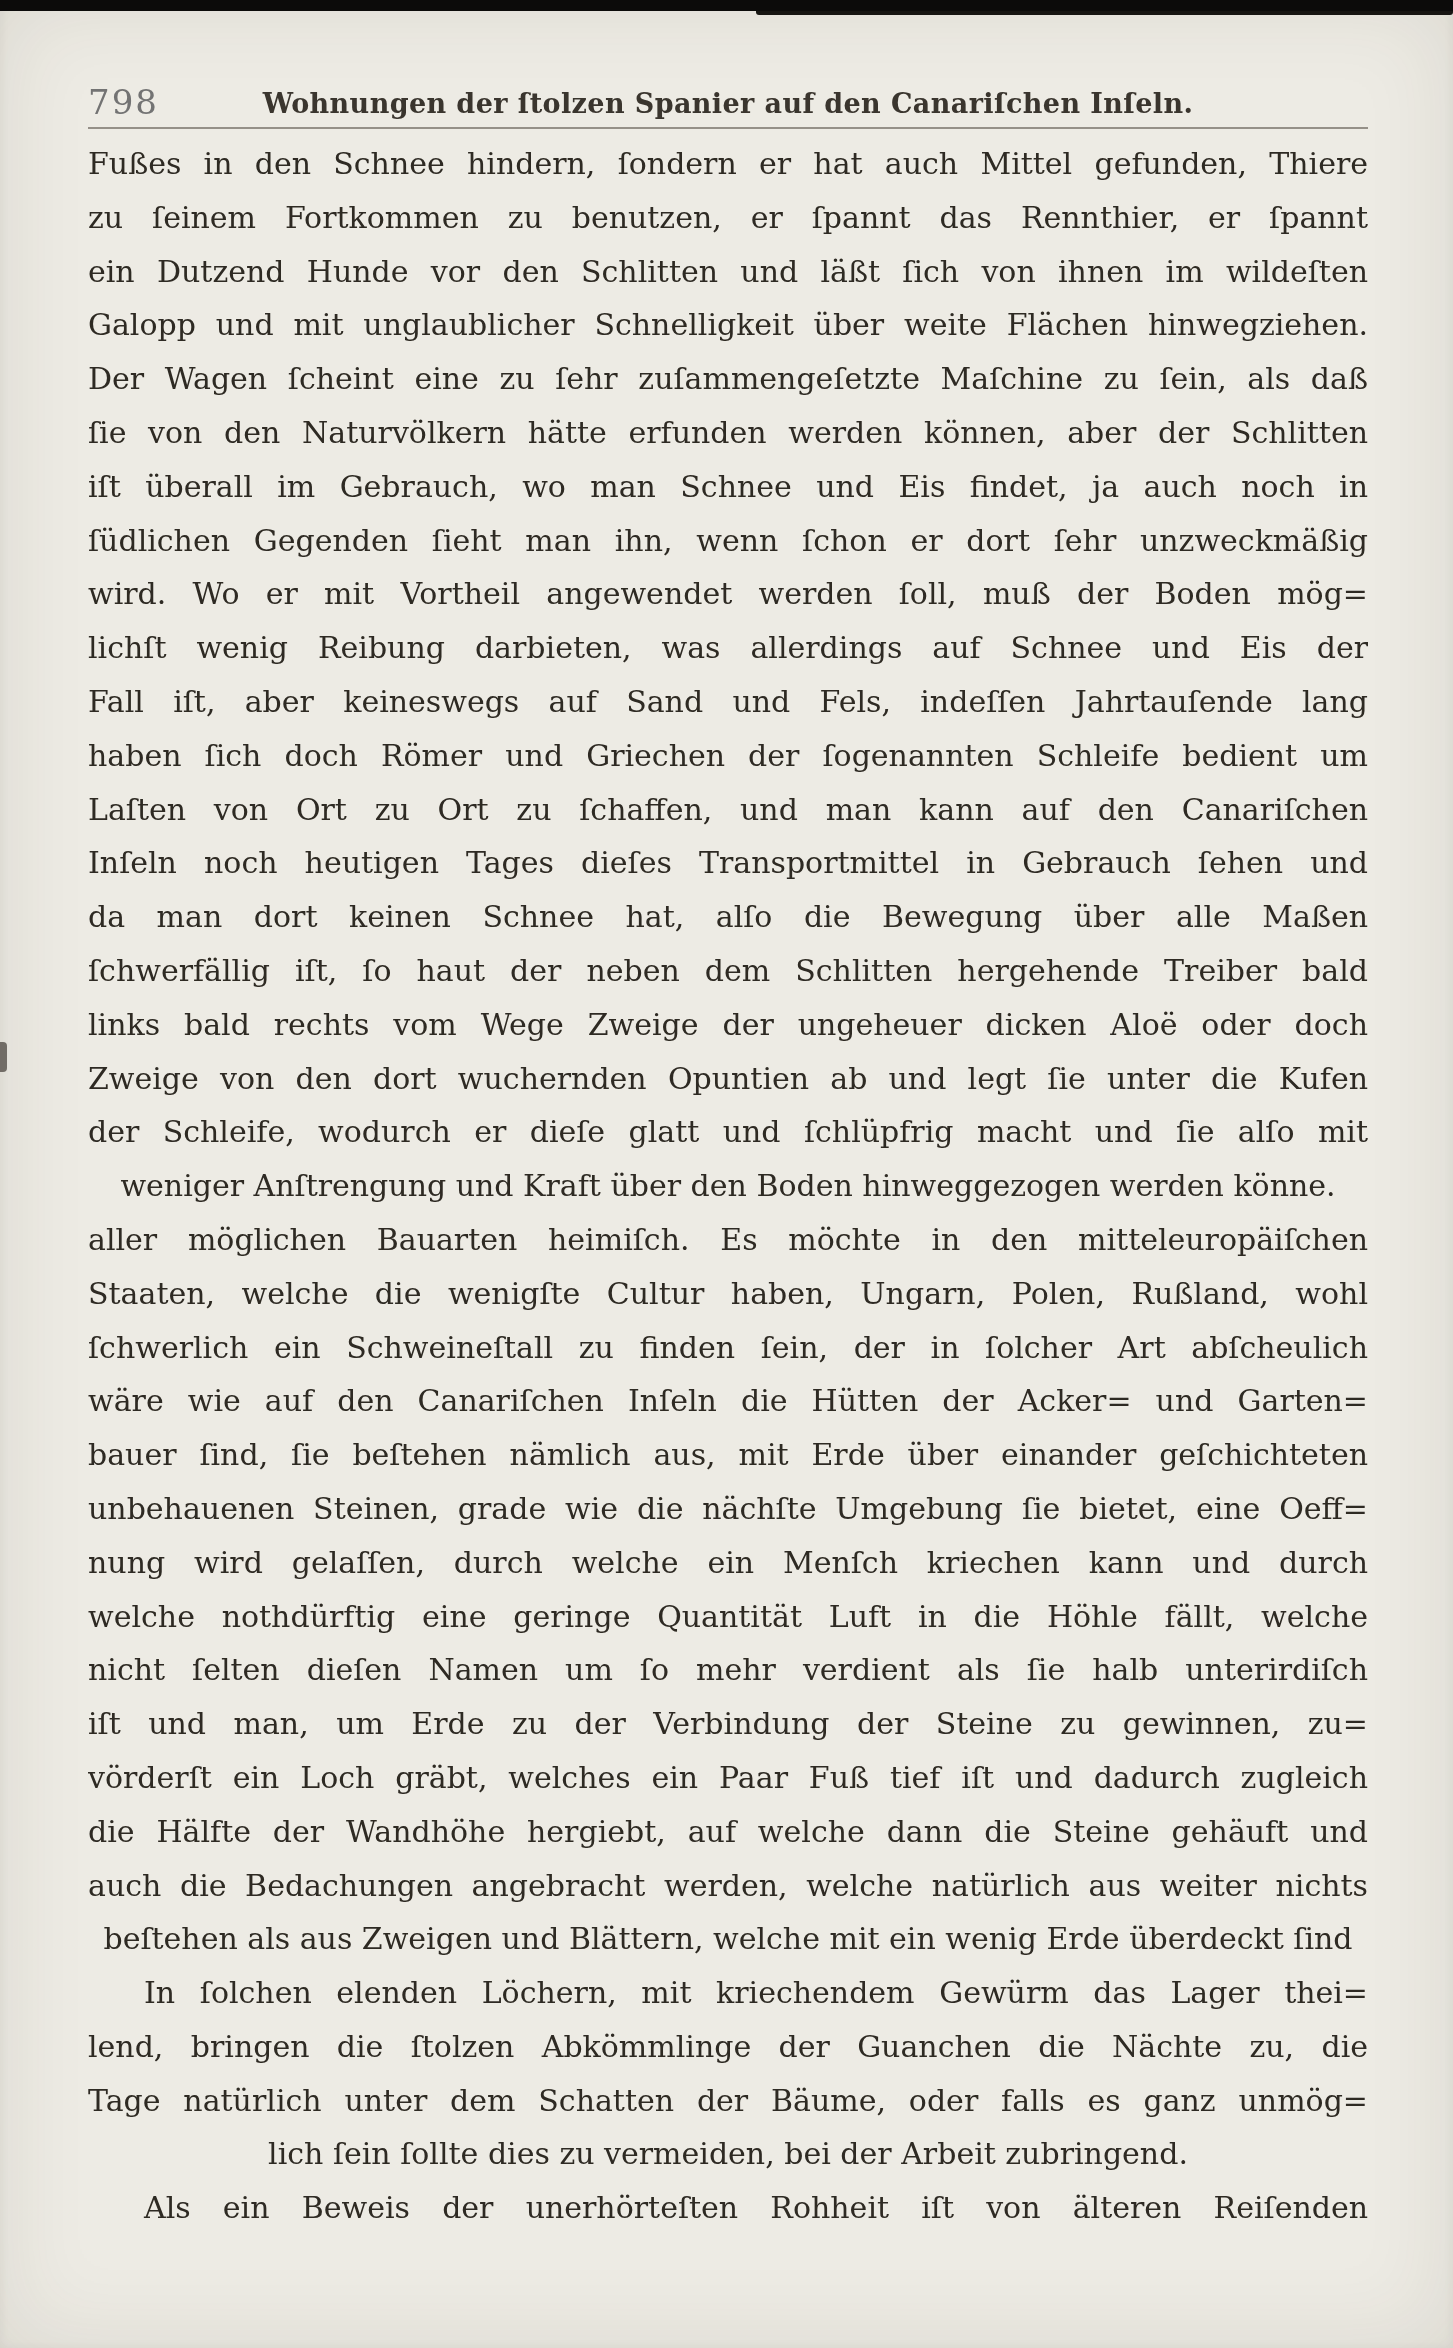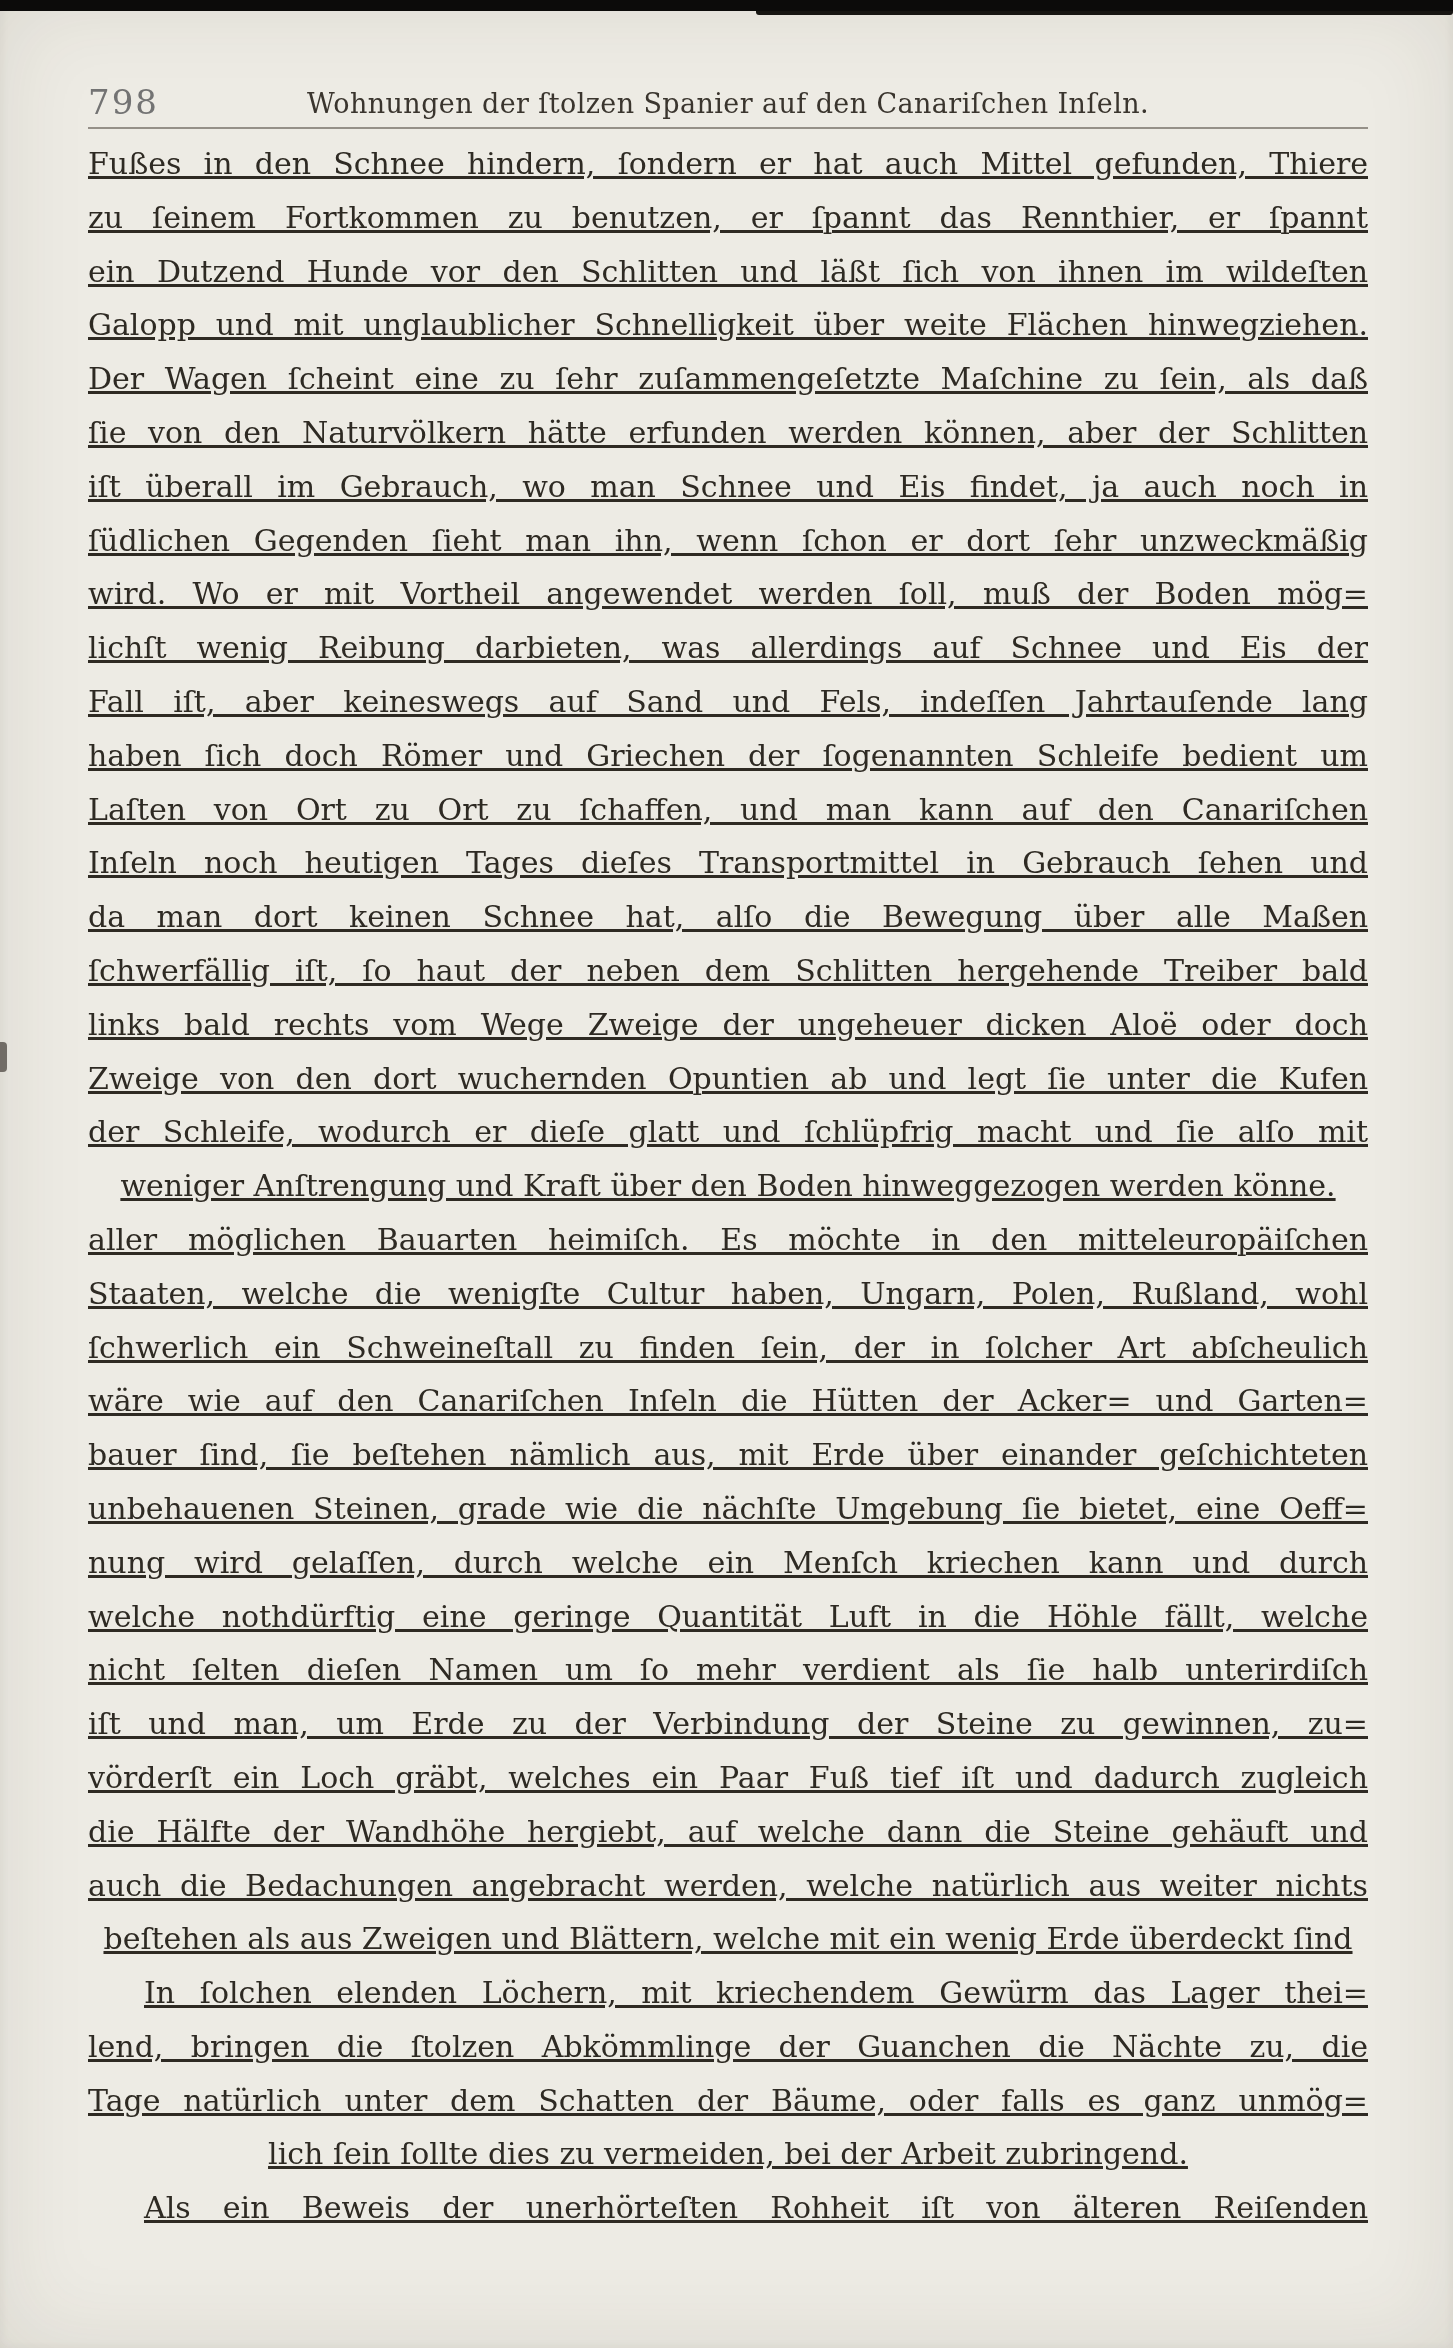--- a/index.html
+++ b/index.html
@@ -64,37 +64,37 @@
   }
   .running-header {
     position: absolute;
     left: 0;
     width: 100%;
     top: 8px;
     text-align: center;
     font-size: 27px;
     letter-spacing: 0.4px;
     color: #3a352e;
+    font-weight: bold;
   }
   .header-rule {
     position: absolute;
     top: 127px;
     left: 88px;
     width: 1280px;
     height: 2px;
     background: #4d463c;
     opacity: 0.55;
   }
 
   .body-text {
     position: absolute;
     top: 137px;
     left: 88px;
     width: 1280px;
-    text-decoration: underline;
   }
   .line {
     height: 53.8px;
     line-height: 53.8px;
     font-size: 30px;
     white-space: normal;
     overflow: hidden;
     text-align: justify;
     text-align-last: justify;
     color: #2e2a23;

